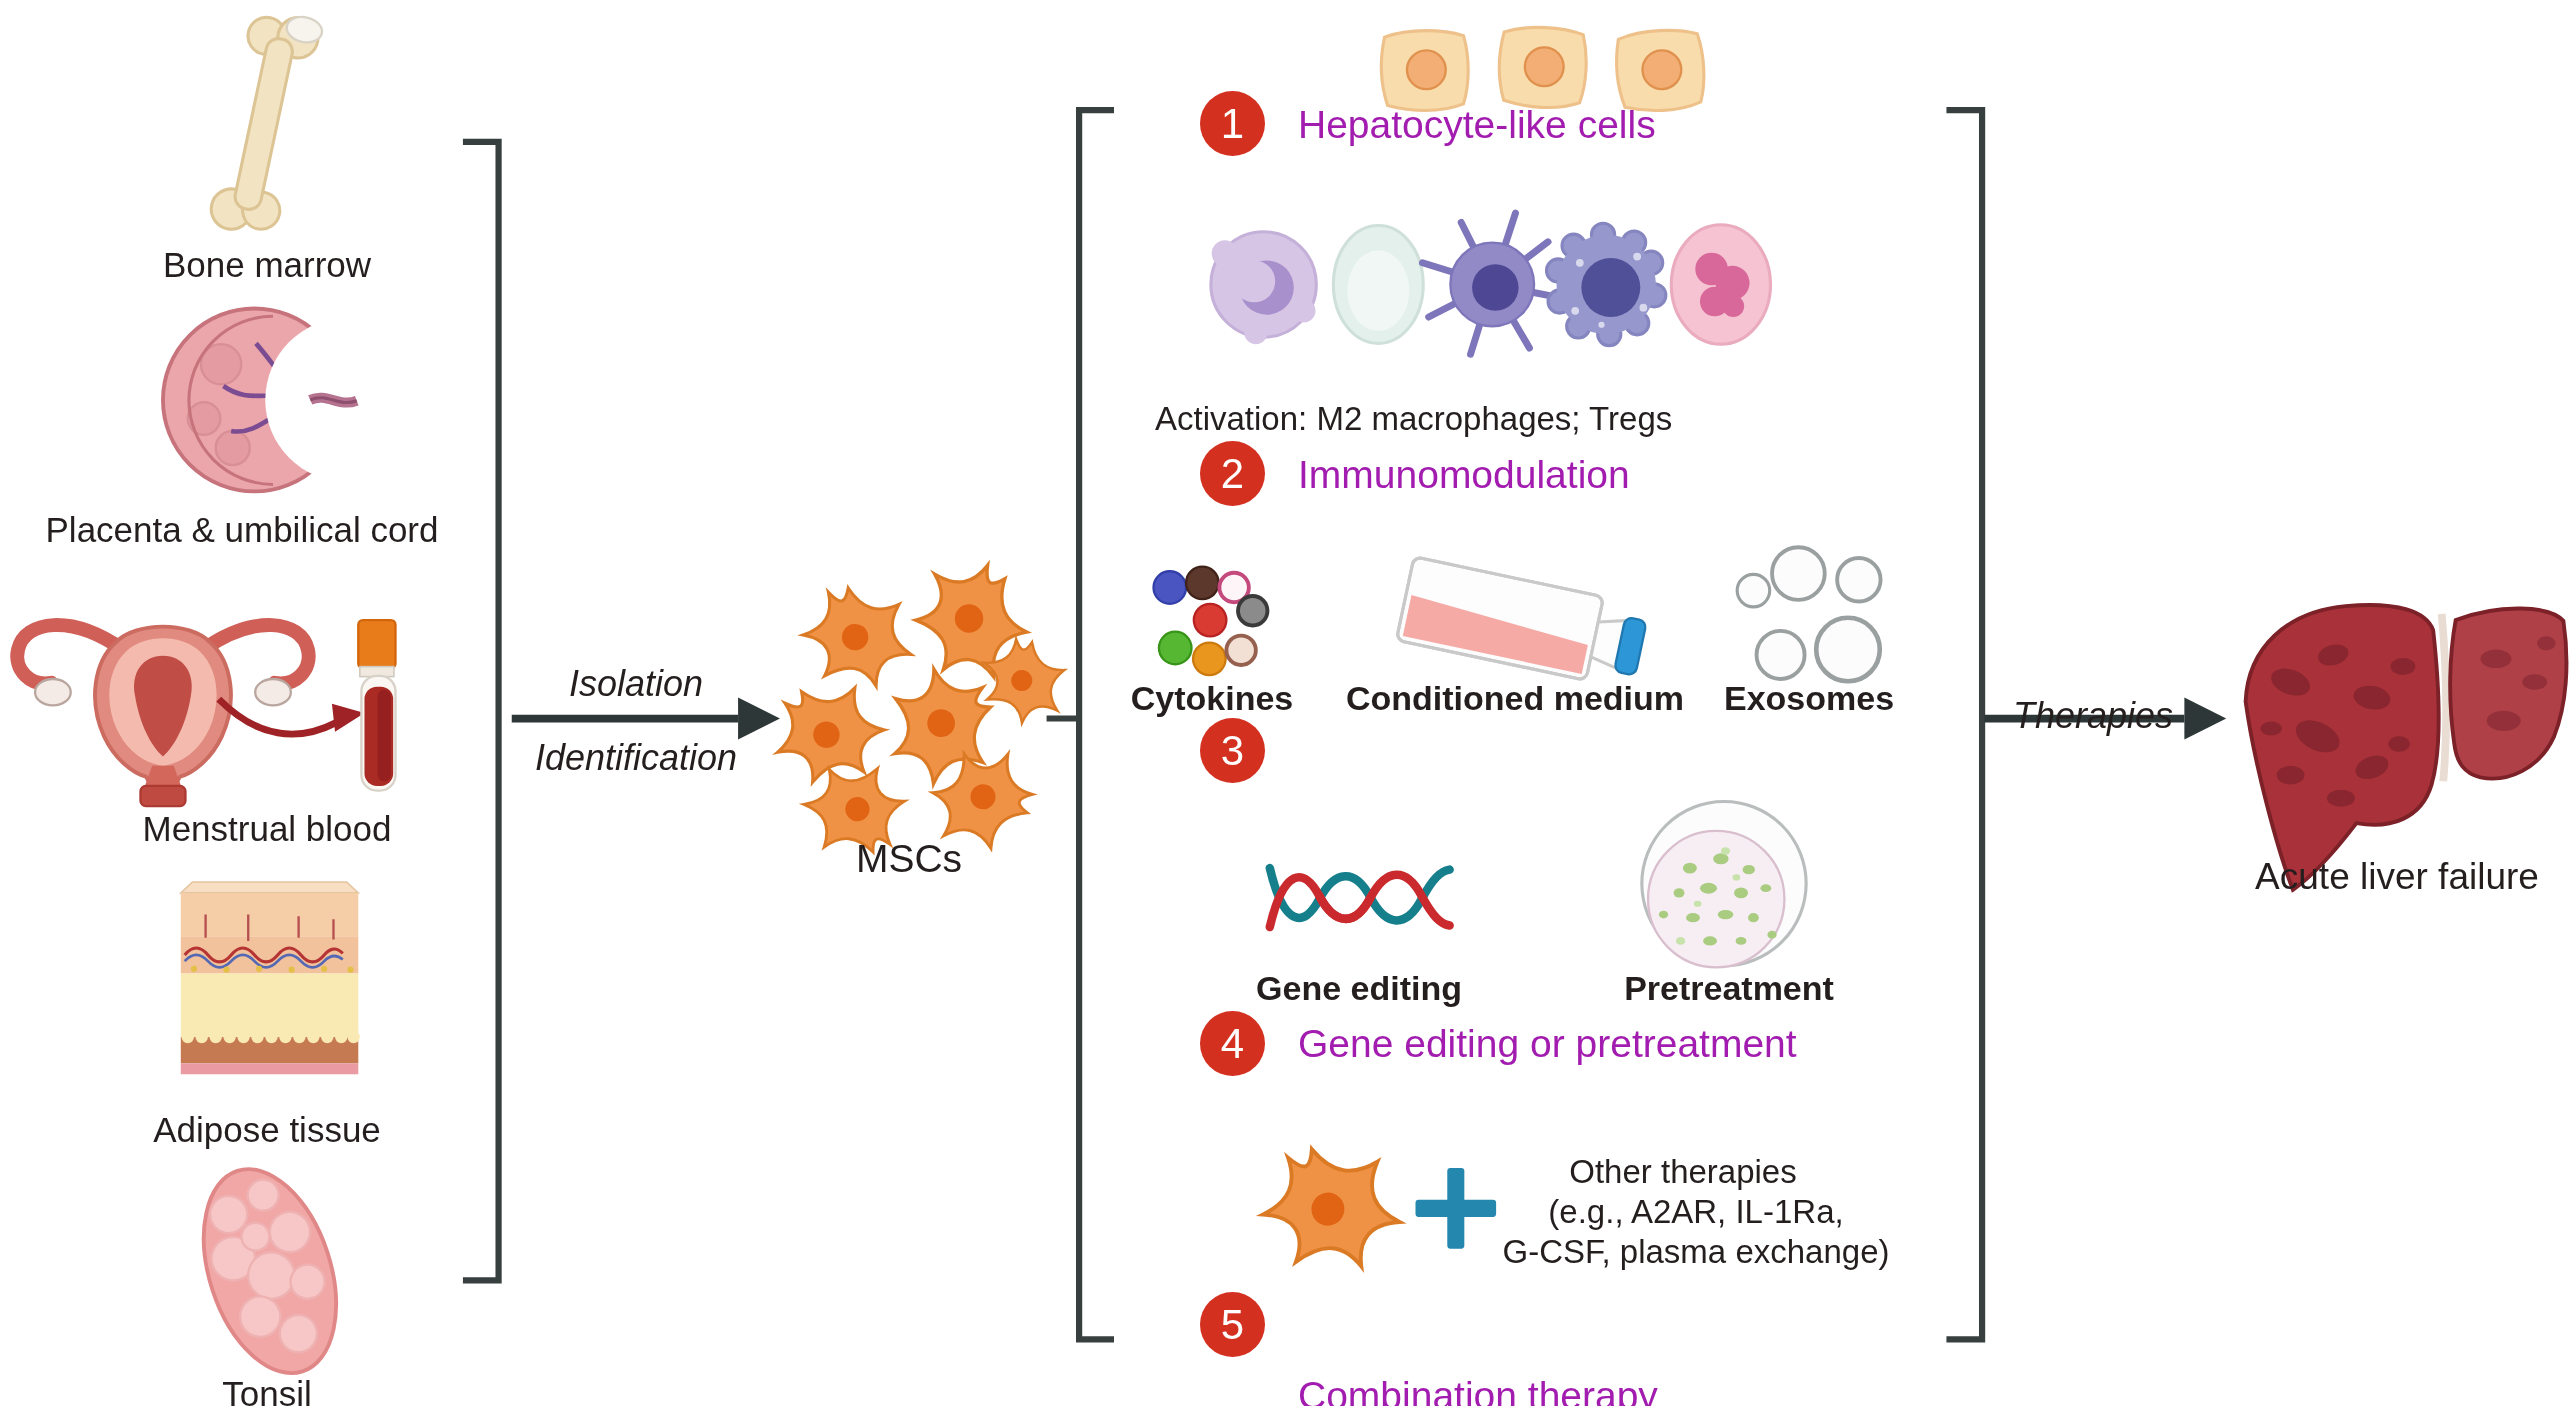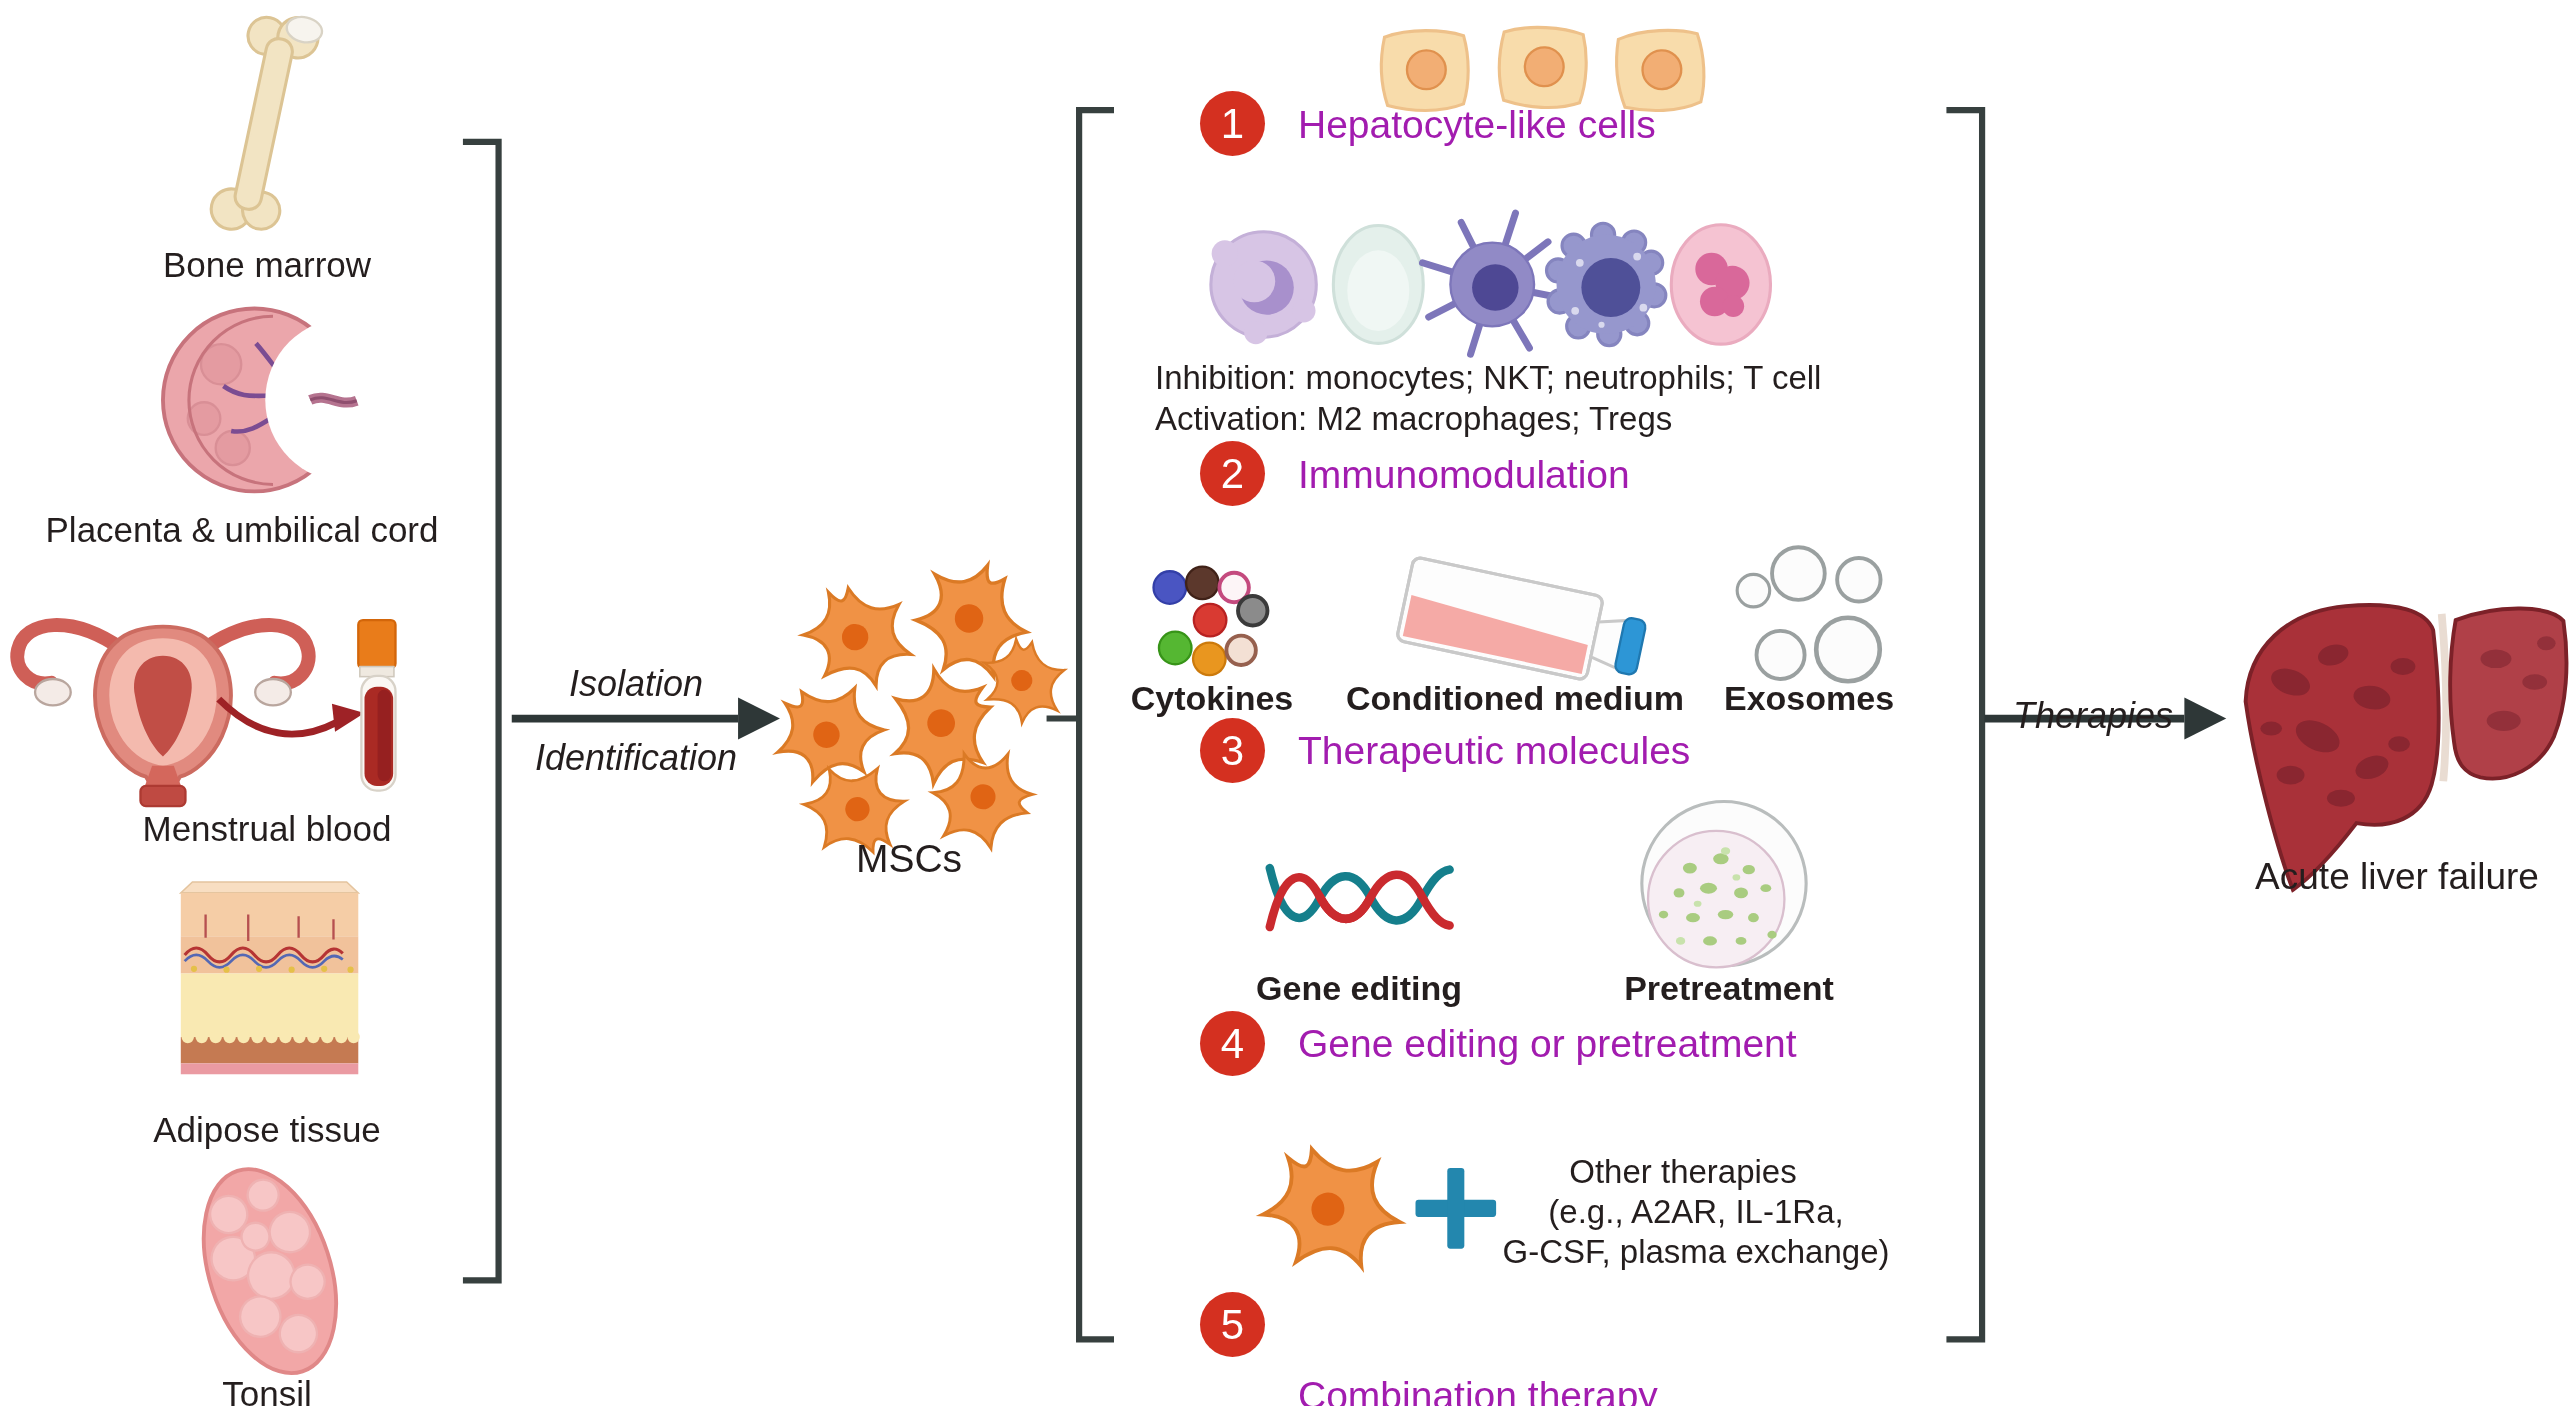--- a/index.html
+++ b/index.html
@@ -329,34 +329,32 @@
 
   <div class="lbl ctr f46" style="left:636px;top:684px">Isolation</div>
   <div class="lbl ctr f46" style="left:636px;top:758px">Identification</div>
   <div class="lbl ctr f50" style="left:909px;top:858px">MSCs</div>
 
   <div class="badge" style="left:1200px;top:91px">
       <span>1</span>
     </div>
   <div class="lbl lft red f50" style="left:1298px;top:124px">Hepatocyte-like cells</div>
 
-  <div class="lbl lft f42" style="left:1155px;top:377px">Inhibition: monocytes; NKT; neutrophils; T cell</div>
   <div class="lbl lft f42" style="left:1155px;top:418px">Activation: M2 macrophages; Tregs</div>
   <div class="badge" style="left:1200px;top:441px">
       <span>2</span>
     </div>
   <div class="lbl lft red f50" style="left:1298px;top:474px">Immunomodulation</div>
 
   <div class="lbl ctr f44" style="left:1212px;top:698px">Cytokines</div>
   <div class="lbl ctr f44" style="left:1515px;top:698px">Conditioned medium</div>
   <div class="lbl ctr f44" style="left:1809px;top:698px">Exosomes</div>
   <div class="badge" style="left:1200px;top:718px">
       <span>3</span>
     </div>
-  <div class="lbl lft red f50" style="left:1298px;top:750px">Therapeutic molecules</div>
 
   <div class="lbl ctr f44" style="left:1359px;top:988px">Gene editing</div>
   <div class="lbl ctr f44" style="left:1729px;top:988px">Pretreatment</div>
   <div class="badge" style="left:1200px;top:1011px">
       <span>4</span>
     </div>
   <div class="lbl lft red f50" style="left:1298px;top:1043px">Gene editing or pretreatment</div>
 
   <div class="lbl ctr f42" style="left:1683px;top:1171px">Other therapies</div>
   <div class="lbl ctr f42" style="left:1696px;top:1211px">(e.g., A2AR, IL-1Ra,</div>

